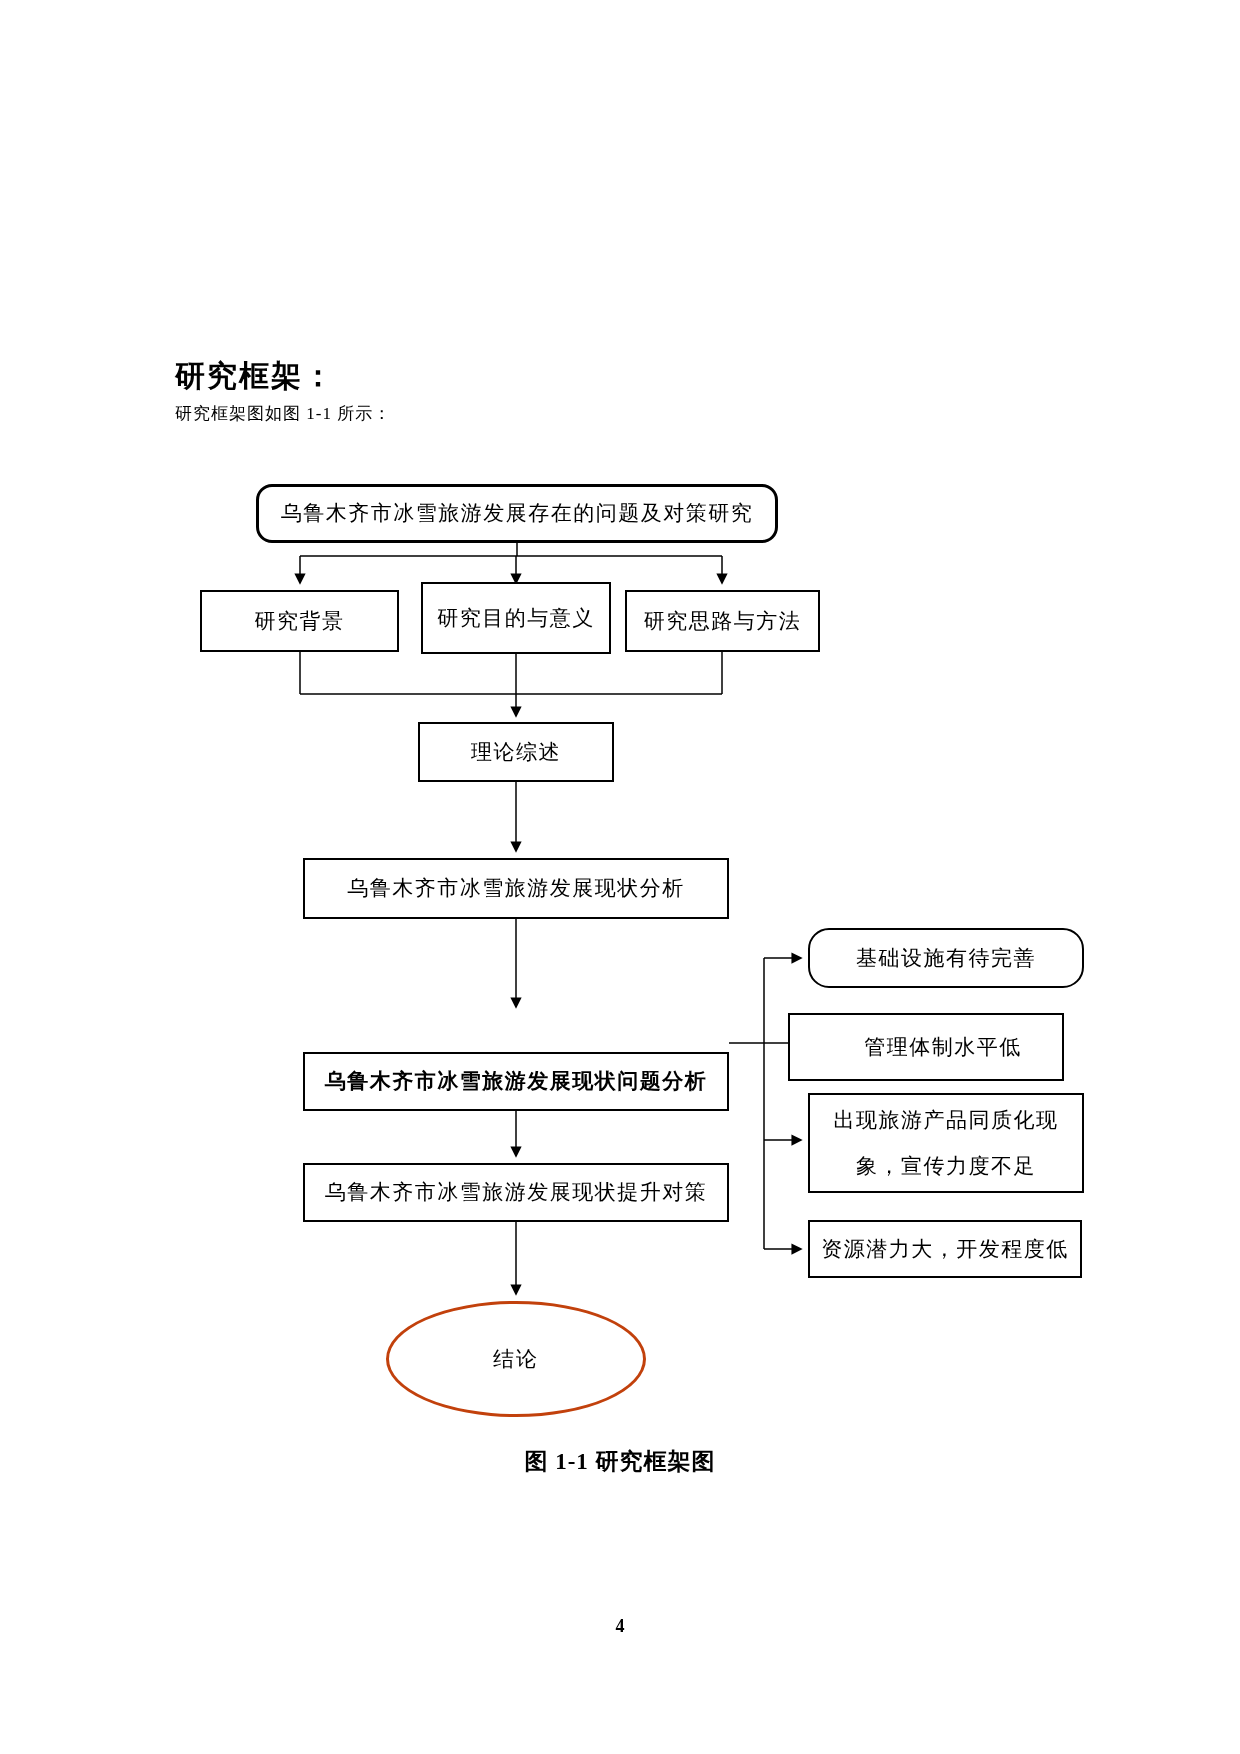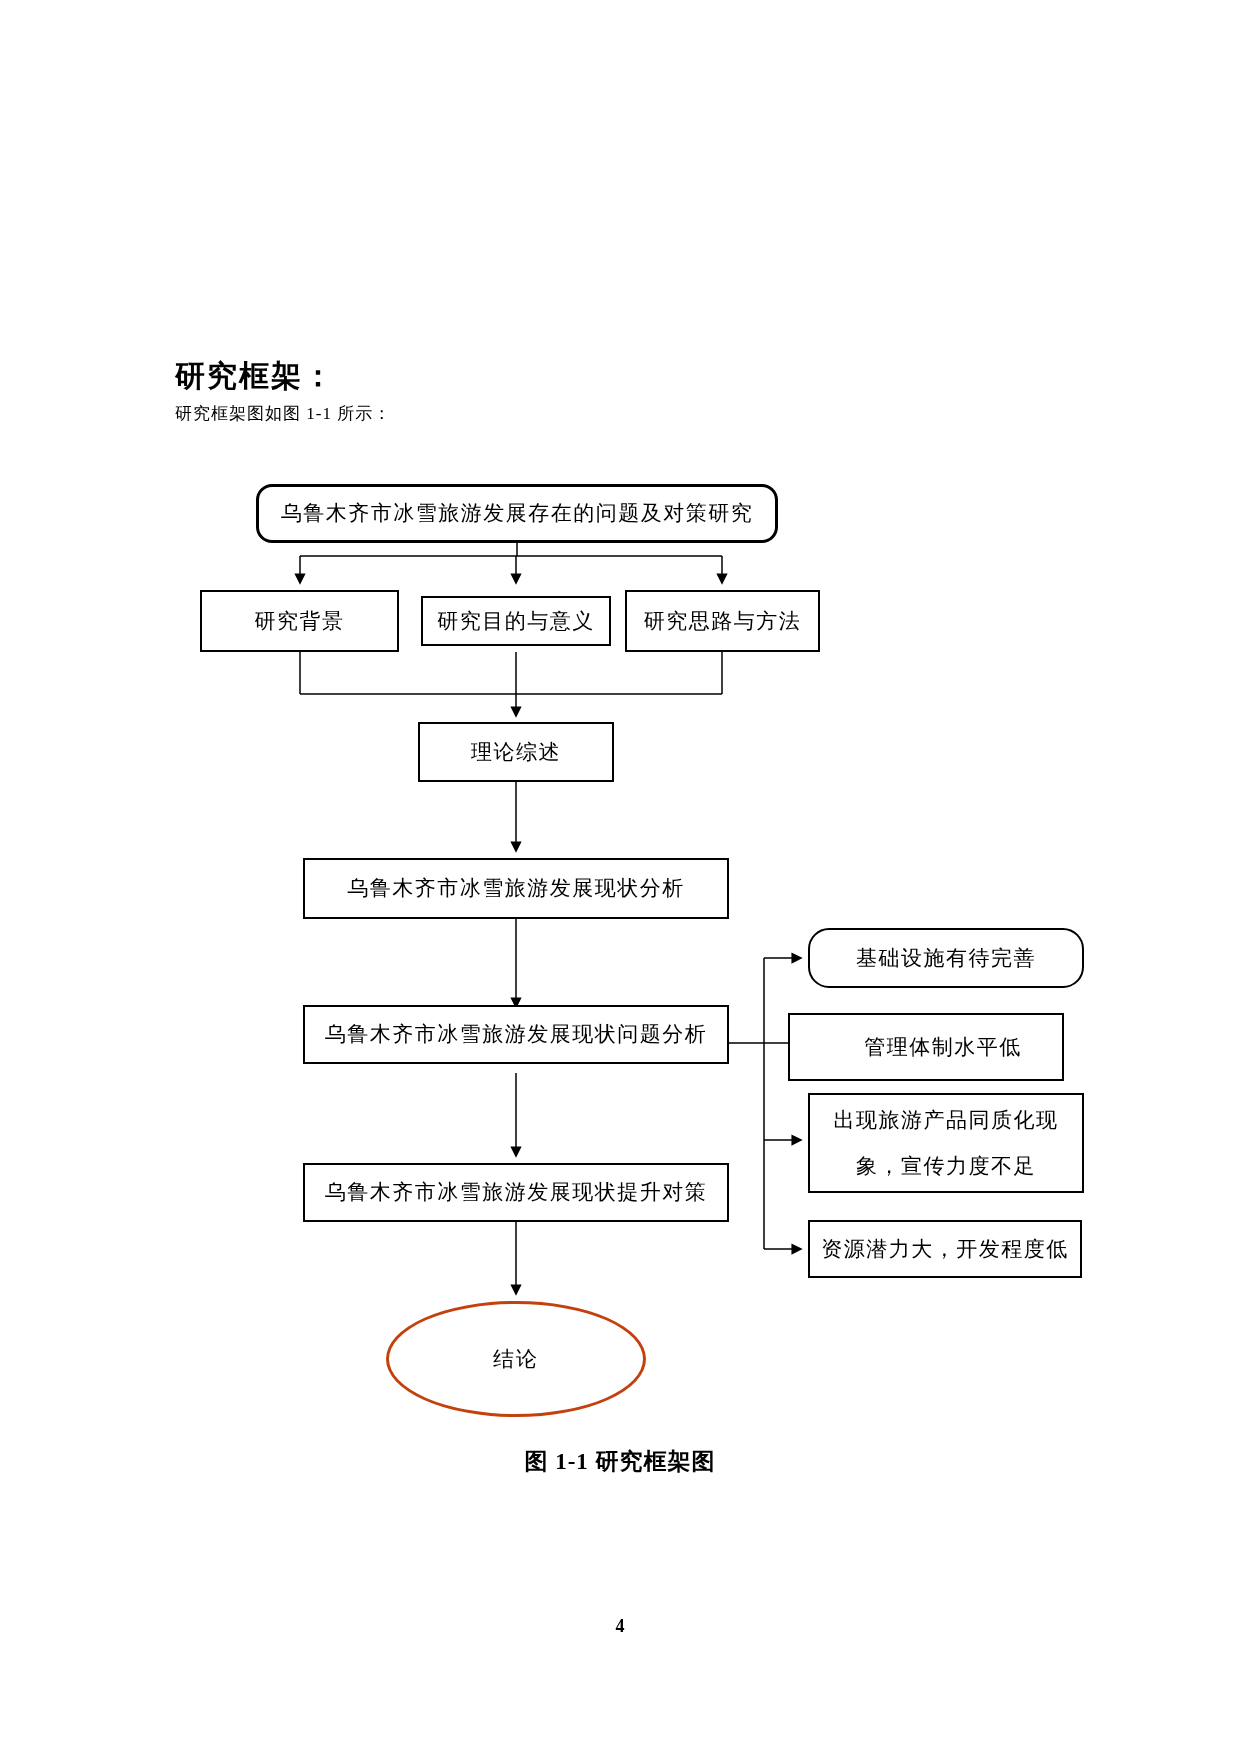--- a/index.html
+++ b/index.html
@@ -90,28 +90,28 @@
       <line x1="729" y1="1043" x2="801" y2="1043" marker-end="url(#ah)"></line>
       <line x1="764" y1="958" x2="801" y2="958" marker-end="url(#ah)"></line>
       <line x1="764" y1="1140" x2="801" y2="1140" marker-end="url(#ah)"></line>
       <line x1="764" y1="1249" x2="801" y2="1249" marker-end="url(#ah)"></line>
     </g>
   </svg>
 
   <div class="box rounded" style="left:256px; top:484px; width:522px; height:59px;">乌鲁木齐市冰雪旅游发展存在的问题及对策研究</div>
 
   <div class="box" style="left:200px; top:590px; width:199px; height:62px;">研究背景</div>
-  <div class="box" style="left:421px; top:596px; width:190px; height:50px;">研究目的与意义</div>
+  <div class="box" style="left:421px; top:582px; width:190px; height:72px;">研究目的与意义</div>
   <div class="box" style="left:625px; top:590px; width:195px; height:62px;">研究思路与方法</div>
 
   <div class="box" style="left:418px; top:722px; width:196px; height:60px;">理论综述</div>
 
   <div class="box" style="left:303px; top:858px; width:426px; height:61px;">乌鲁木齐市冰雪旅游发展现状分析</div>
 
-  <div class="box" style="left:303px; top:1005px; width:426px; height:59px;">乌鲁木齐市冰雪旅游发展现状问题分析</div>
+  <div class="box" style="left:303px; top:1052px; width:426px; height:59px;font-weight:bold;">乌鲁木齐市冰雪旅游发展现状问题分析</div>
 
   <div class="box" style="left:303px; top:1163px; width:426px; height:59px;">乌鲁木齐市冰雪旅游发展现状提升对策</div>
 
   <div class="box" style="left:808px; top:928px; width:276px; height:60px;border-radius:21px;">基础设施有待完善</div>
   <div class="box" style="left:788px; top:1013px; width:276px; height:68px;padding-left:40px;">管理体制水平低</div>
   <div class="box tall" style="left:808px; top:1093px; width:276px; height:100px;">出现旅游产品同质化现象，宣传力度不足</div>
   <div class="box" style="left:808px; top:1220px; width:274px; height:58px;">资源潜力大，开发程度低</div>
 
   <div class="ellipse" style="left:386px; top:1301px; width:260px; height:116px;">结论</div>
 

